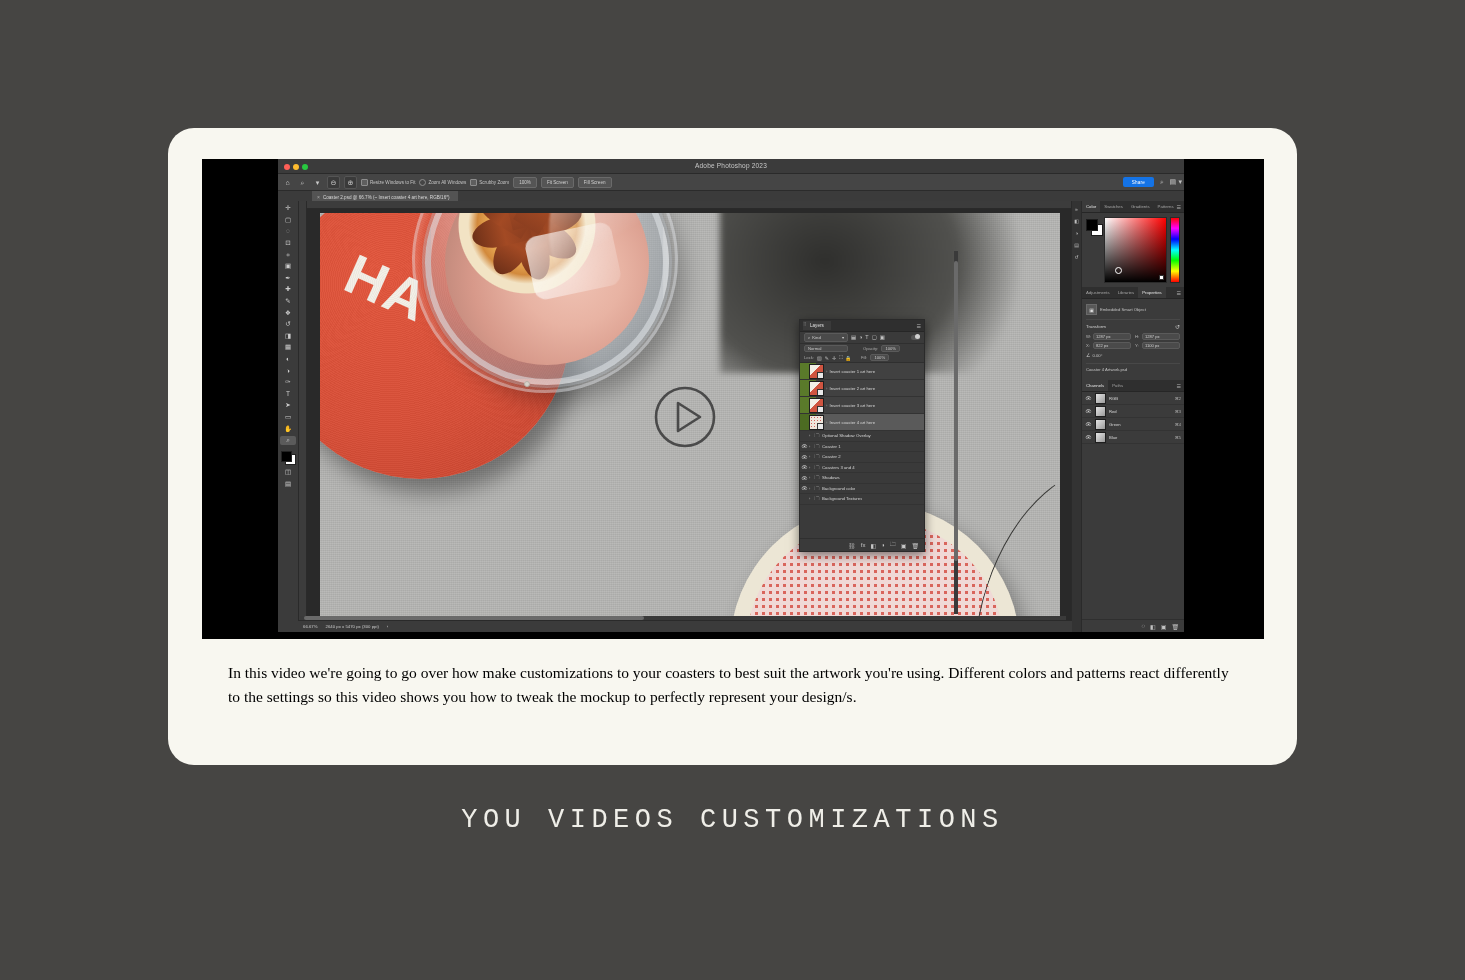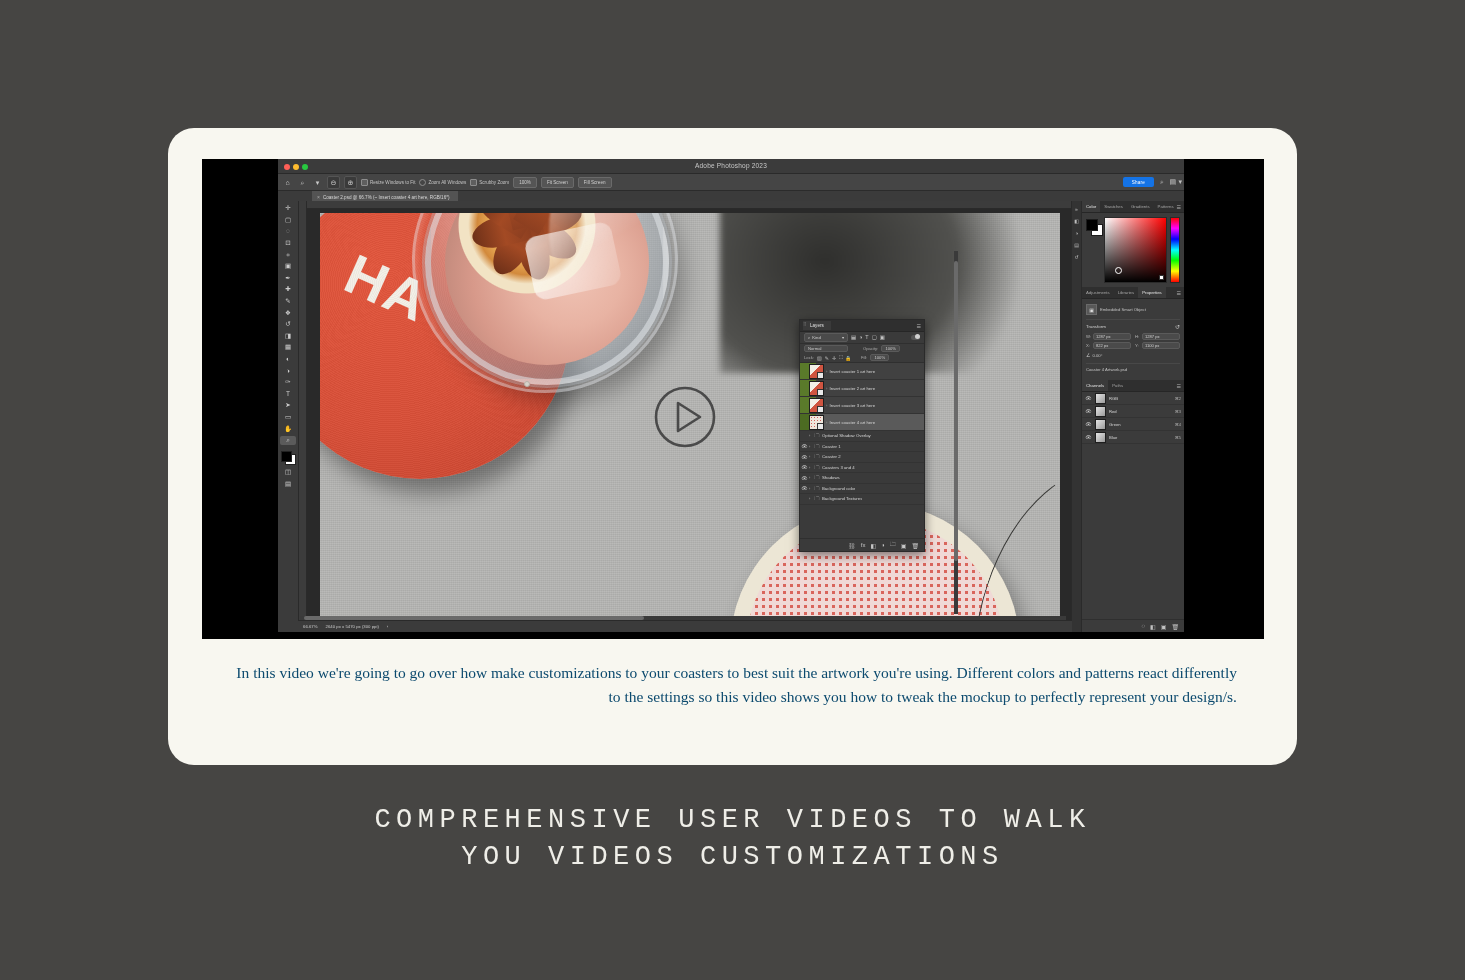--- a/index.html
+++ b/index.html
@@ -728,25 +728,25 @@
     position: absolute; left: 0; top: 10px; width: 4px; height: 300px;
     background: #6a6a6a; border-radius: 2px;
   }
 
   
   #caption {
     position: absolute;
     left: 60px;
     top: 533px;
     width: 1009px;
-    text-align: right;
+    text-align: left;
     font-family: "Liberation Serif", serif;
     font-size: 15.5px;
     line-height: 1.55;
-    color: #0c4a6e;
+    color: #000000;
   }
 
   
   #headline {
     position: absolute;
     left: 0; right: 0;
     top: 802px;
     text-align: center;
     font-family: "Liberation Mono", monospace;
     font-size: 27px;
@@ -1132,15 +1132,14 @@
         <span>2640 px x 5470 px (300 ppi)</span>
         <span>›</span>
       </div>
     </div>
   </div>
 
   <div id="caption">In this video we're going to go over how make customizations to your coasters to best suit the artwork you're using. Different colors and patterns react differently to the settings so this video shows you how to tweak the mockup to perfectly represent your design/s.</div>
 </div>
 
 <div id="headline">
-  <div>COMPREHENSIVE USER VIDEOS TO WALK</div>
   <div>YOU VIDEOS CUSTOMIZATIONS</div>
 </div>
 
 </body></html>

